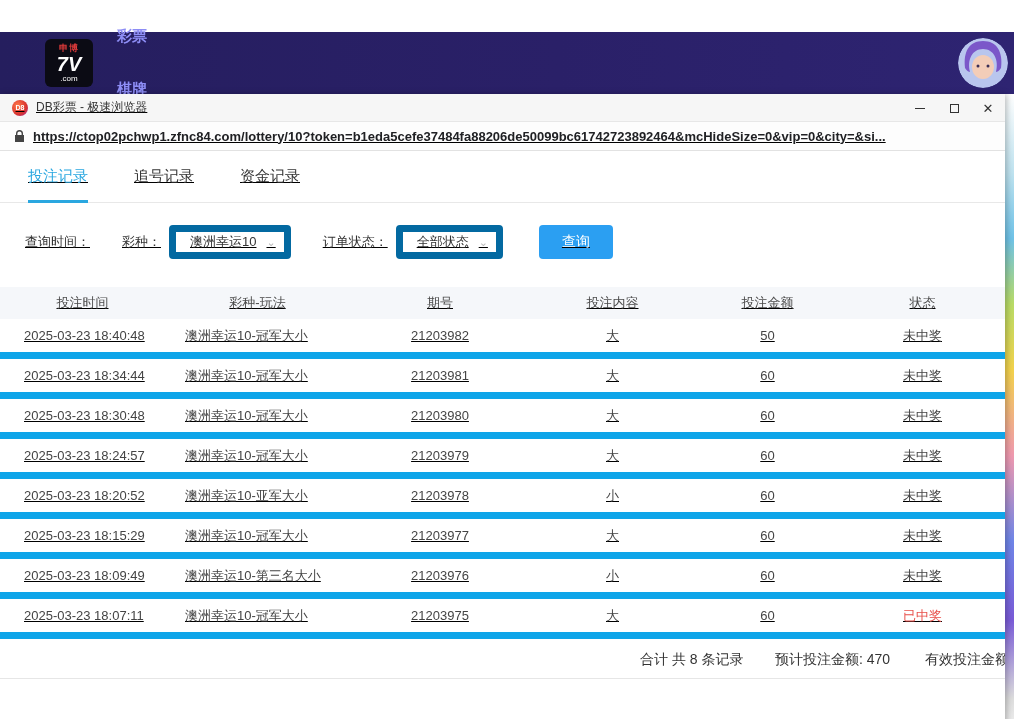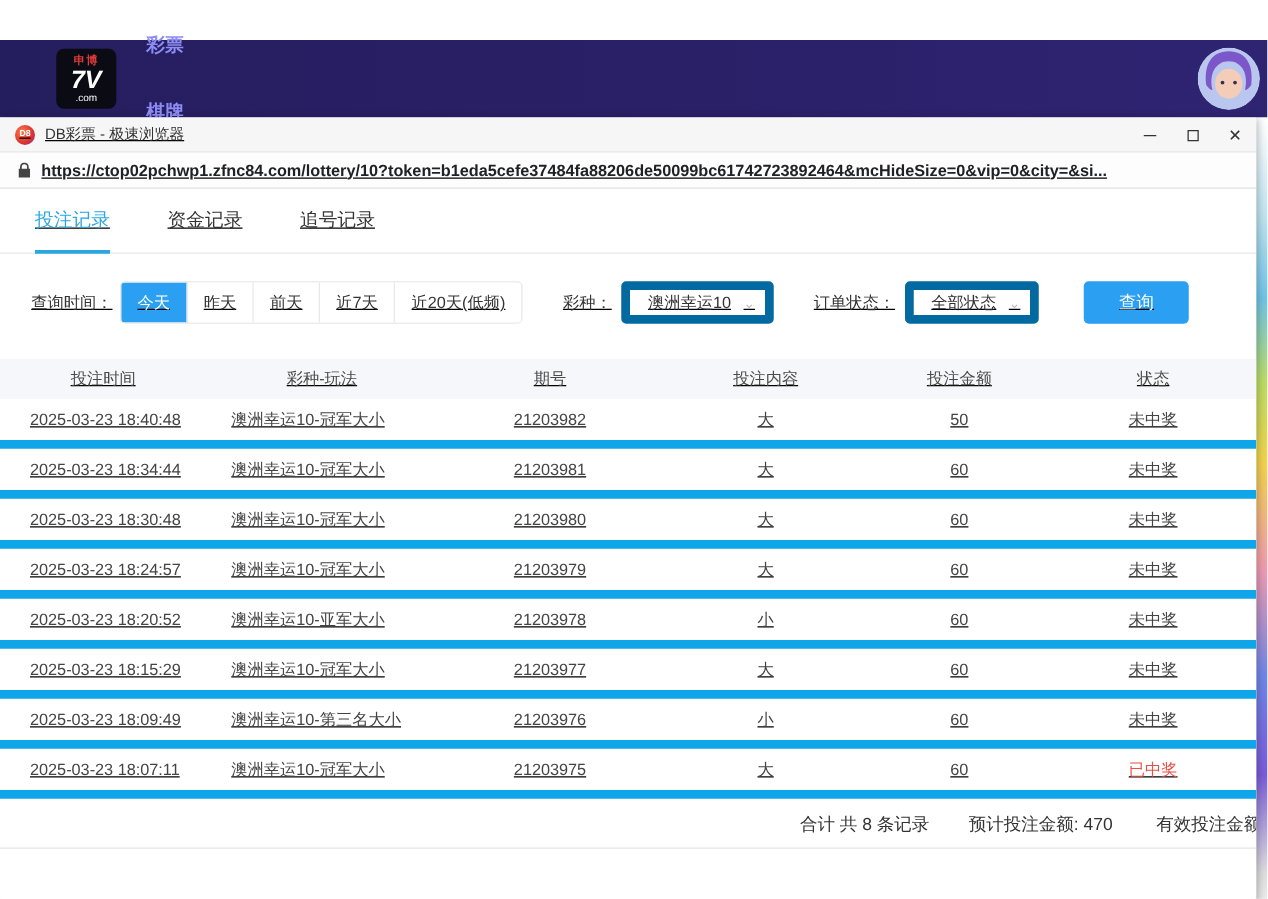--- a/index.html
+++ b/index.html
@@ -54,21 +54,21 @@
   .seg-group { display:flex; border:1px solid #e8e8e8; border-radius:4px; overflow:hidden; margin-left:6px; }
   .seg-btn { padding:0 13px; height:32px; line-height:32px; font-size:13px; color:#333; background:#fff;
     border-right:1px solid #e8e8e8; cursor:pointer; white-space:nowrap; }
   .seg-btn:last-child { border-right:none; }
   .seg-btn.active { background:#2b9ff2; color:#fff; }
   .select-box { display:inline-flex; align-items:center; border:7px solid #0369a1; border-radius:4px; height:34px;
     padding:0 8px 0 14px; margin-left:8px; cursor:pointer; background:#fff; }
   .select-value { font-size:13px; color:#333; white-space:nowrap; }
   .chevron { margin-left:10px; font-size:11px; color:#bbb; }
   .ml-30 { margin-left:32px; }
-  .search-btn { margin-left:36px; width:84px; height:34px; background:#2b9ff2; color:#fff; border:none;
+  .search-btn { margin-left:36px; width:74px; height:34px; background:#2b9ff2; color:#fff; border:none;
     border-radius:4px; font-size:14px; cursor:pointer; font-family:inherit; }
 
   
   .table { margin-top:28px; }
   .thead, .trow { display:grid; grid-template-columns:165px 185px 180px 165px 145px 165px; }
   .thead { height:32px; background:#f5f7fa; align-items:center; }
   .th { font-size:13px; color:#4a4a4a; text-align:center; }
   .trow { height:40px; align-items:center; border-bottom:7px solid #0ea5e9; }
   .cell { font-size:13px; color:#444; text-align:center; white-space:nowrap; overflow:hidden; }
   .cell.c0 { text-align:left; padding-left:24px; }
@@ -140,33 +140,26 @@
             <path d="M2 5 V3.5 A3.5 3.5 0 0 1 9 3.5 V5 H10 V12 H1 V5 Z M3.4 5 H7.6 V3.5 A2.1 2.1 0 0 0 3.4 3.5 Z" fill="#444"></path>
           </svg>
       </span>
       <span class="url-text">https://ctop02pchwp1.zfnc84.com/lottery/10?token=b1eda5cefe37484fa88206de50099bc61742723892464&amp;mcHideSize=0&amp;vip=0&amp;city=&amp;si...</span>
     </div>
 
     <div class="content">
 
       <div class="tabs-row">
           <div class="tab active">投注记录</div>
+          <div class="tab">追号记录</div>
           <div class="tab">资金记录</div>
-          <div class="tab">追号记录</div>
         </div>
 
       <div class="filter-row">
         <span class="filter-label">查询时间：</span>
-        <div class="seg-group">
-            <div class="seg-btn active">今天</div>
-            <div class="seg-btn">昨天</div>
-            <div class="seg-btn">前天</div>
-            <div class="seg-btn">近7天</div>
-            <div class="seg-btn">近20天(低频)</div>
-          </div>
         <span class="filter-label ml-30">彩种：</span>
         <div class="select-box">
           <span class="select-value">澳洲幸运10</span>
           <span class="chevron">⌄</span>
         </div>
         <span class="filter-label ml-30">订单状态：</span>
         <div class="select-box">
           <span class="select-value">全部状态</span>
           <span class="chevron">⌄</span>
         </div>

